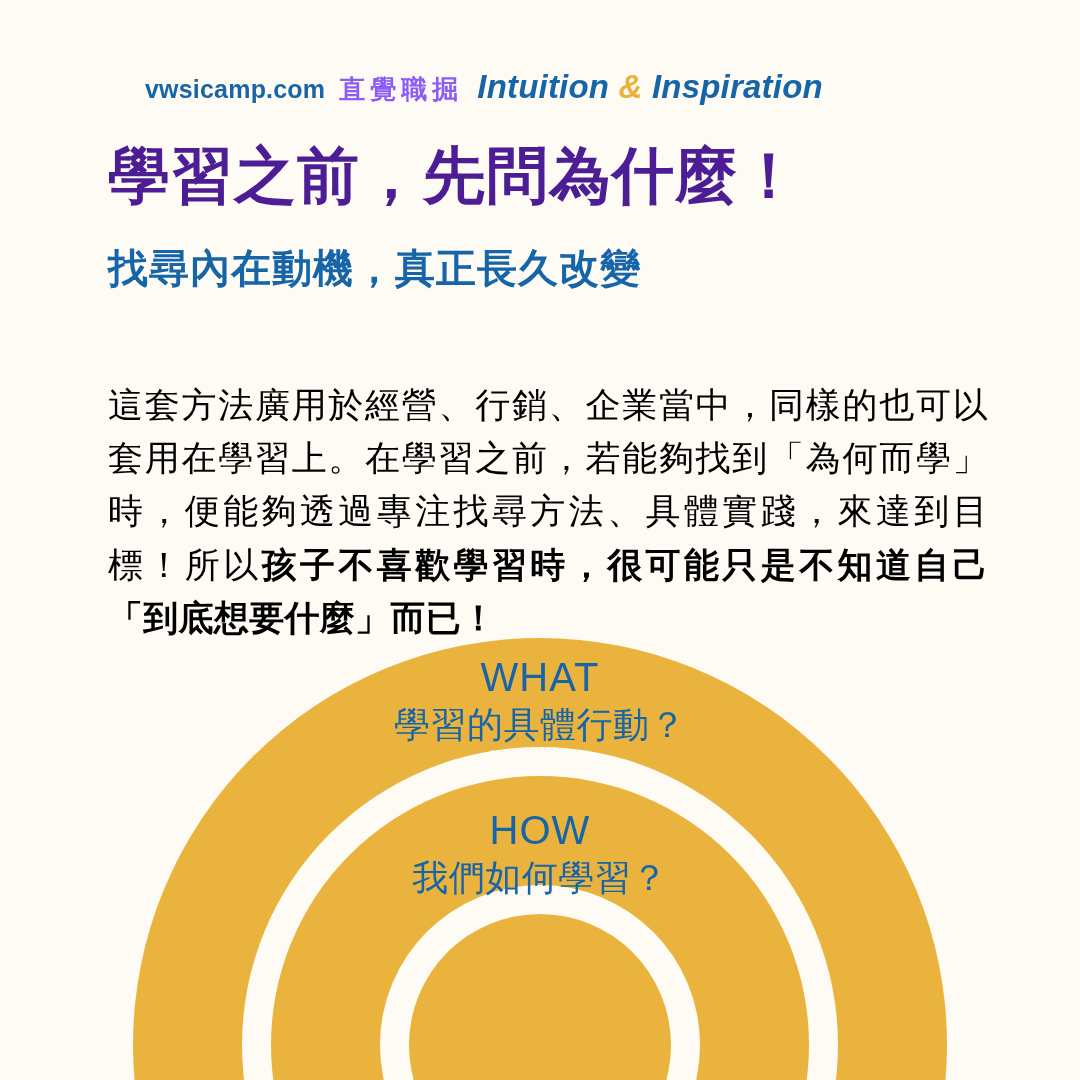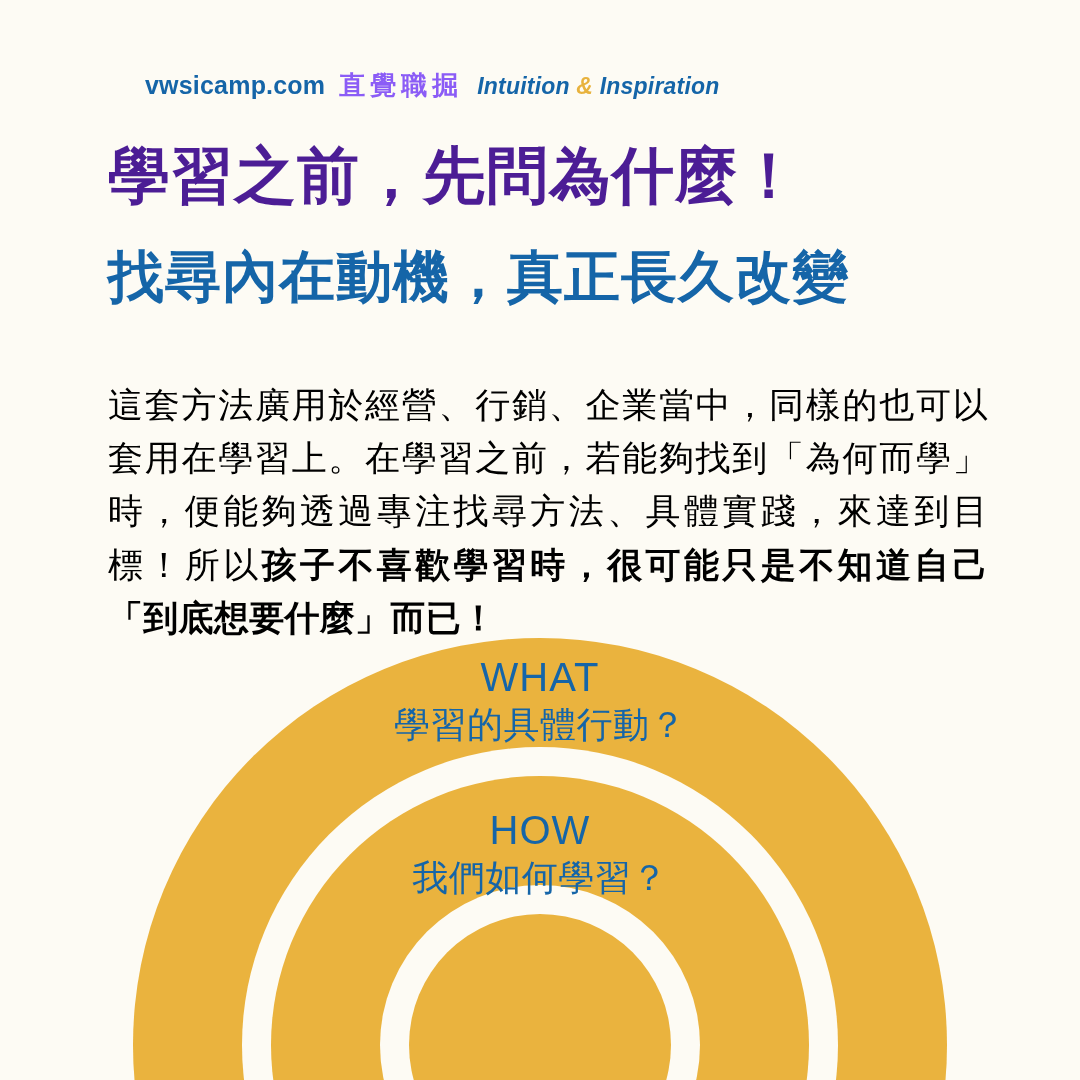--- a/index.html
+++ b/index.html
@@ -32,21 +32,21 @@
     color: #1565a8;
     letter-spacing: 0.2px;
   }
   .brand-cn {
     font-size: 26px;
     font-weight: bold;
     color: #8b5cf6;
     letter-spacing: 5px;
   }
   .brand-en {
-    font-size: 23px;
+    font-size: 33px;
     font-weight: bold;
     color: #1565a8;
     font-style: italic;
     letter-spacing: 0.2px;
   }
   .brand-en .amp {
     color: #e8b23d;
     font-style: italic;
   }
 
@@ -58,21 +58,21 @@
     font-size: 62px;
     font-weight: bold;
     color: #4c1d95;
     letter-spacing: 1px;
     line-height: 1.15;
   }
   .title-sub {
     position: absolute;
     left: 108px;
     top: 245px;
-    font-size: 56px;
+    font-size: 40px;
     font-weight: bold;
     color: #1565a8;
     letter-spacing: 1px;
     line-height: 1.15;
   }
 
   
   .body-text {
     position: absolute;
     left: 108px;

